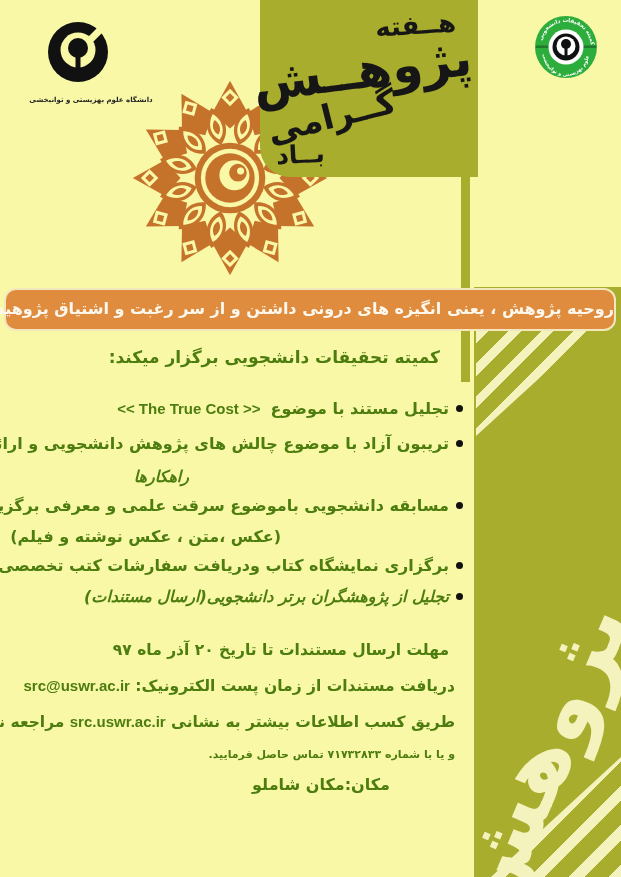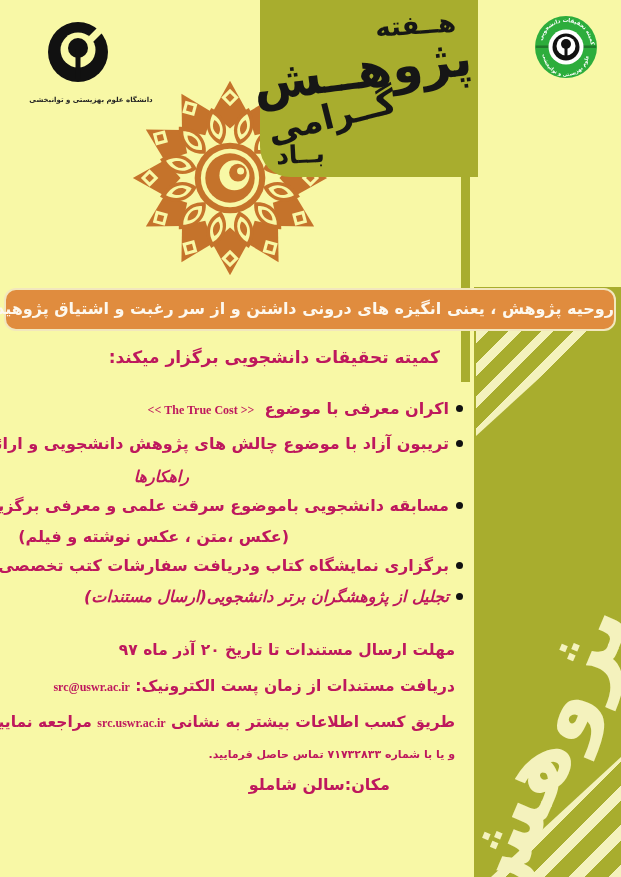--- a/index.html
+++ b/index.html
@@ -44,37 +44,37 @@
           clip-path:polygon(0 0,100% 0,0 100%);
           background:repeating-linear-gradient(135deg,#f4f2bd 0 9px,transparent 9px 23px);}
   .watermark{position:absolute;left:-79px;top:398px;width:300px;height:120px;
           transform:rotate(-67deg);color:#f4f2bd;font-size:88px;font-weight:bold;
           text-align:center;line-height:120px;direction:rtl;}
   .stripes-bottom{position:absolute;right:0;bottom:0;width:130px;height:120px;
           clip-path:polygon(100% 0,100% 100%,0 100%);
           background:repeating-linear-gradient(135deg,#f4f2bd 0 11px,transparent 11px 28px);}
 
   
-  .line{position:absolute;direction:rtl;white-space:nowrap;color:#be185d;
+  .line{position:absolute;direction:rtl;white-space:nowrap;color:#4d7c0f;
         font-weight:bold;font-size:16px;z-index:4;}
   .dot{display:inline-block;width:7px;height:7px;background:#111;
        border-radius:50%;margin-left:7px;vertical-align:2px;}
-  .lat{font-family:Liberation Serif, serif;font-weight:bold;font-size:12px;}
+  .lat{font-family:Liberation Sans, sans-serif;font-weight:bold;font-size:15px;}
   .en-chunk{margin-right:10px;}
 
   .heading{top:347px;right:181px;font-size:17px;}
   .ev0{top:399px;right:158px;}
   .ev1{top:434px;right:158px;}
   .ev2{top:467px;right:432px;font-style:italic;}
   .ev3{top:496px;right:158px;}
-  .ev4{top:527px;right:332px;}
+  .ev4{top:527px;right:340px;}
   .ev5{top:556px;right:158px;}
   .ev6{top:587px;right:158px;font-style:italic;}
 
-  .c0{top:641px;right:166px;font-size:15.5px;}
+  .c0{top:641px;right:172px;font-size:15.5px;}
   .c1{top:677px;right:166px;font-size:15.5px;}
   .c2{top:713px;right:166px;font-size:15.5px;}
   .c3{top:748px;right:166px;font-size:11px;}
 
   .f0{top:775px;right:231px;}
   .f1{top:806px;right:231px;}
 </style>
 </head>
 <body>
 
@@ -171,21 +171,21 @@
     <div class="stripes-top"></div>
     <div class="watermark">پژوهش</div>
     <div class="stripes-bottom"></div>
   </div>
 
   <div class="banner">روحیه پژوهش ، یعنی انگیزه های درونی داشتن و از سر رغبت و اشتیاق پژوهیدن</div>
 
   <div class="line heading">کمیته تحقیقات دانشجویی برگزار میکند:</div>
 
   <div class="line ev0">
-    <span class="dot"></span><span>اکران معرفی با موضوع</span><span class="lat en-chunk" dir="ltr">&lt;&lt;  The True Cost  &gt;&gt;</span>
+    <span class="dot"></span><span>تجلیل مستند با موضوع</span><span class="lat en-chunk" dir="ltr">&lt;&lt;  The True Cost  &gt;&gt;</span>
   </div>
   <div class="line ev1">
     <span class="dot"></span><span>تریبون آزاد با موضوع چالش های پژوهش دانشجویی و ارائه</span>
   </div>
   <div class="line ev2">
     <span>راهکارها</span>
   </div>
   <div class="line ev3">
     <span class="dot"></span><span>مسابقه دانشجویی باموضوع سرقت علمی و معرفی برگزیدگان</span>
   </div>
@@ -204,15 +204,15 @@
     <span>دریافت مستندات از زمان پست الکترونیک:</span>
     <span class="lat" dir="ltr">src@uswr.ac.ir</span>
   </div>
   <div class="line c2">
     <span>طریق کسب اطلاعات بیشتر به نشانی</span>
     <span class="lat" dir="ltr">src.uswr.ac.ir</span>
     <span>مراجعه نمایید</span>
   </div>
   <div class="line c3">و یا با شماره ۷۱۷۳۲۸۳۳ تماس حاصل فرمایید.</div>
 
-  <div class="line f0">مکان:سالن شاملو</div>
+  <div class="line f0">مکان:مکان شاملو</div>
 
 </div>
 
 </body></html>

